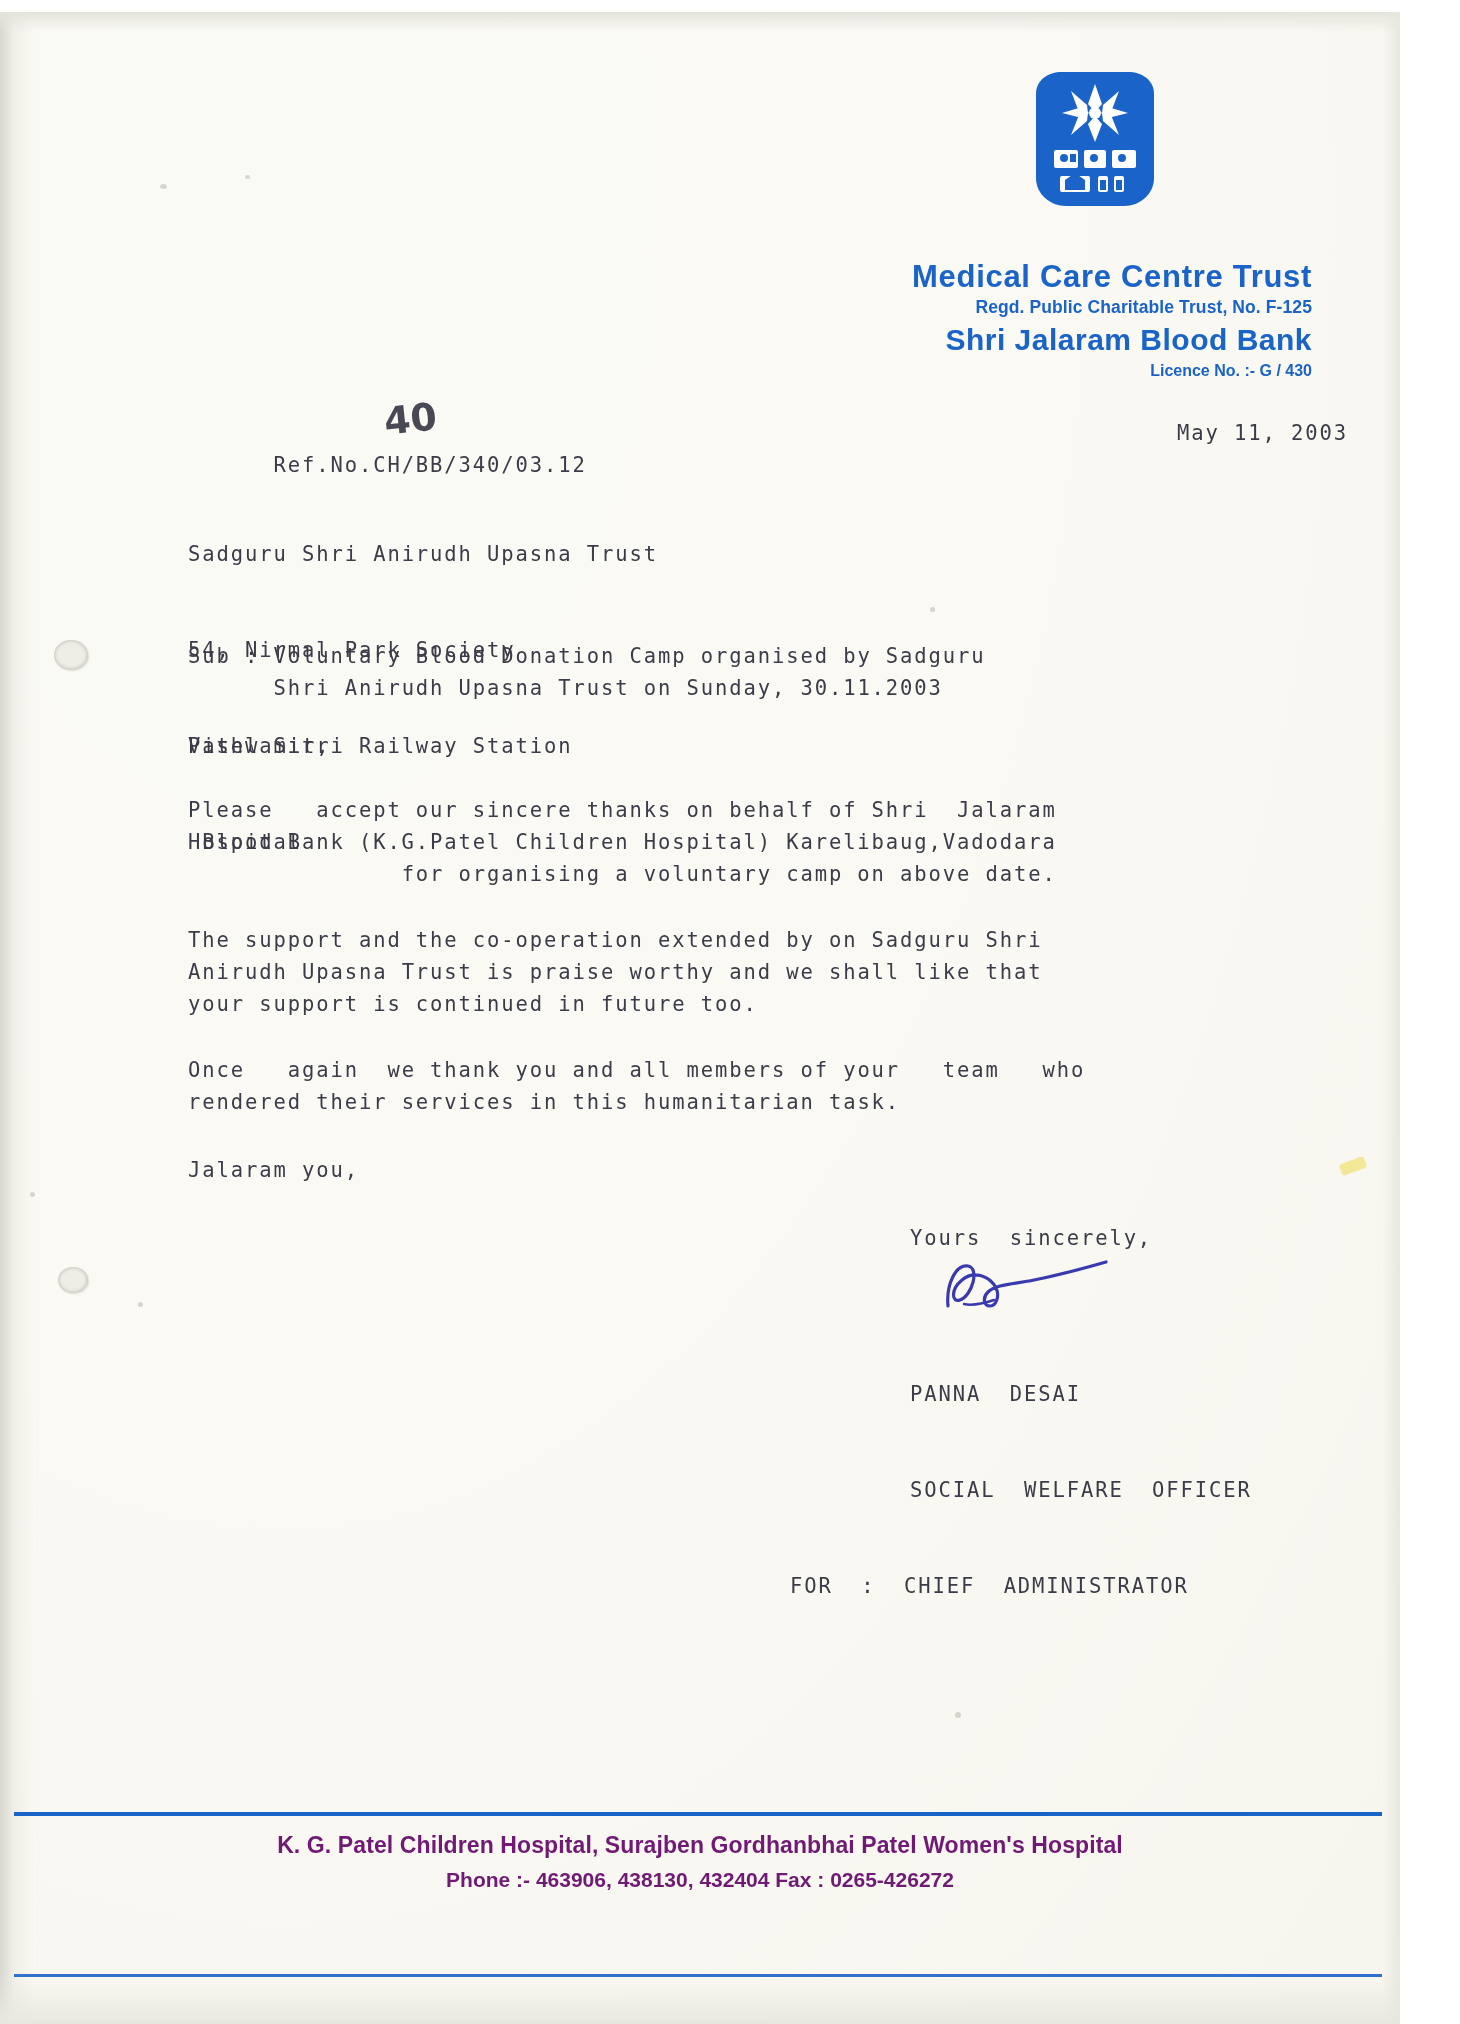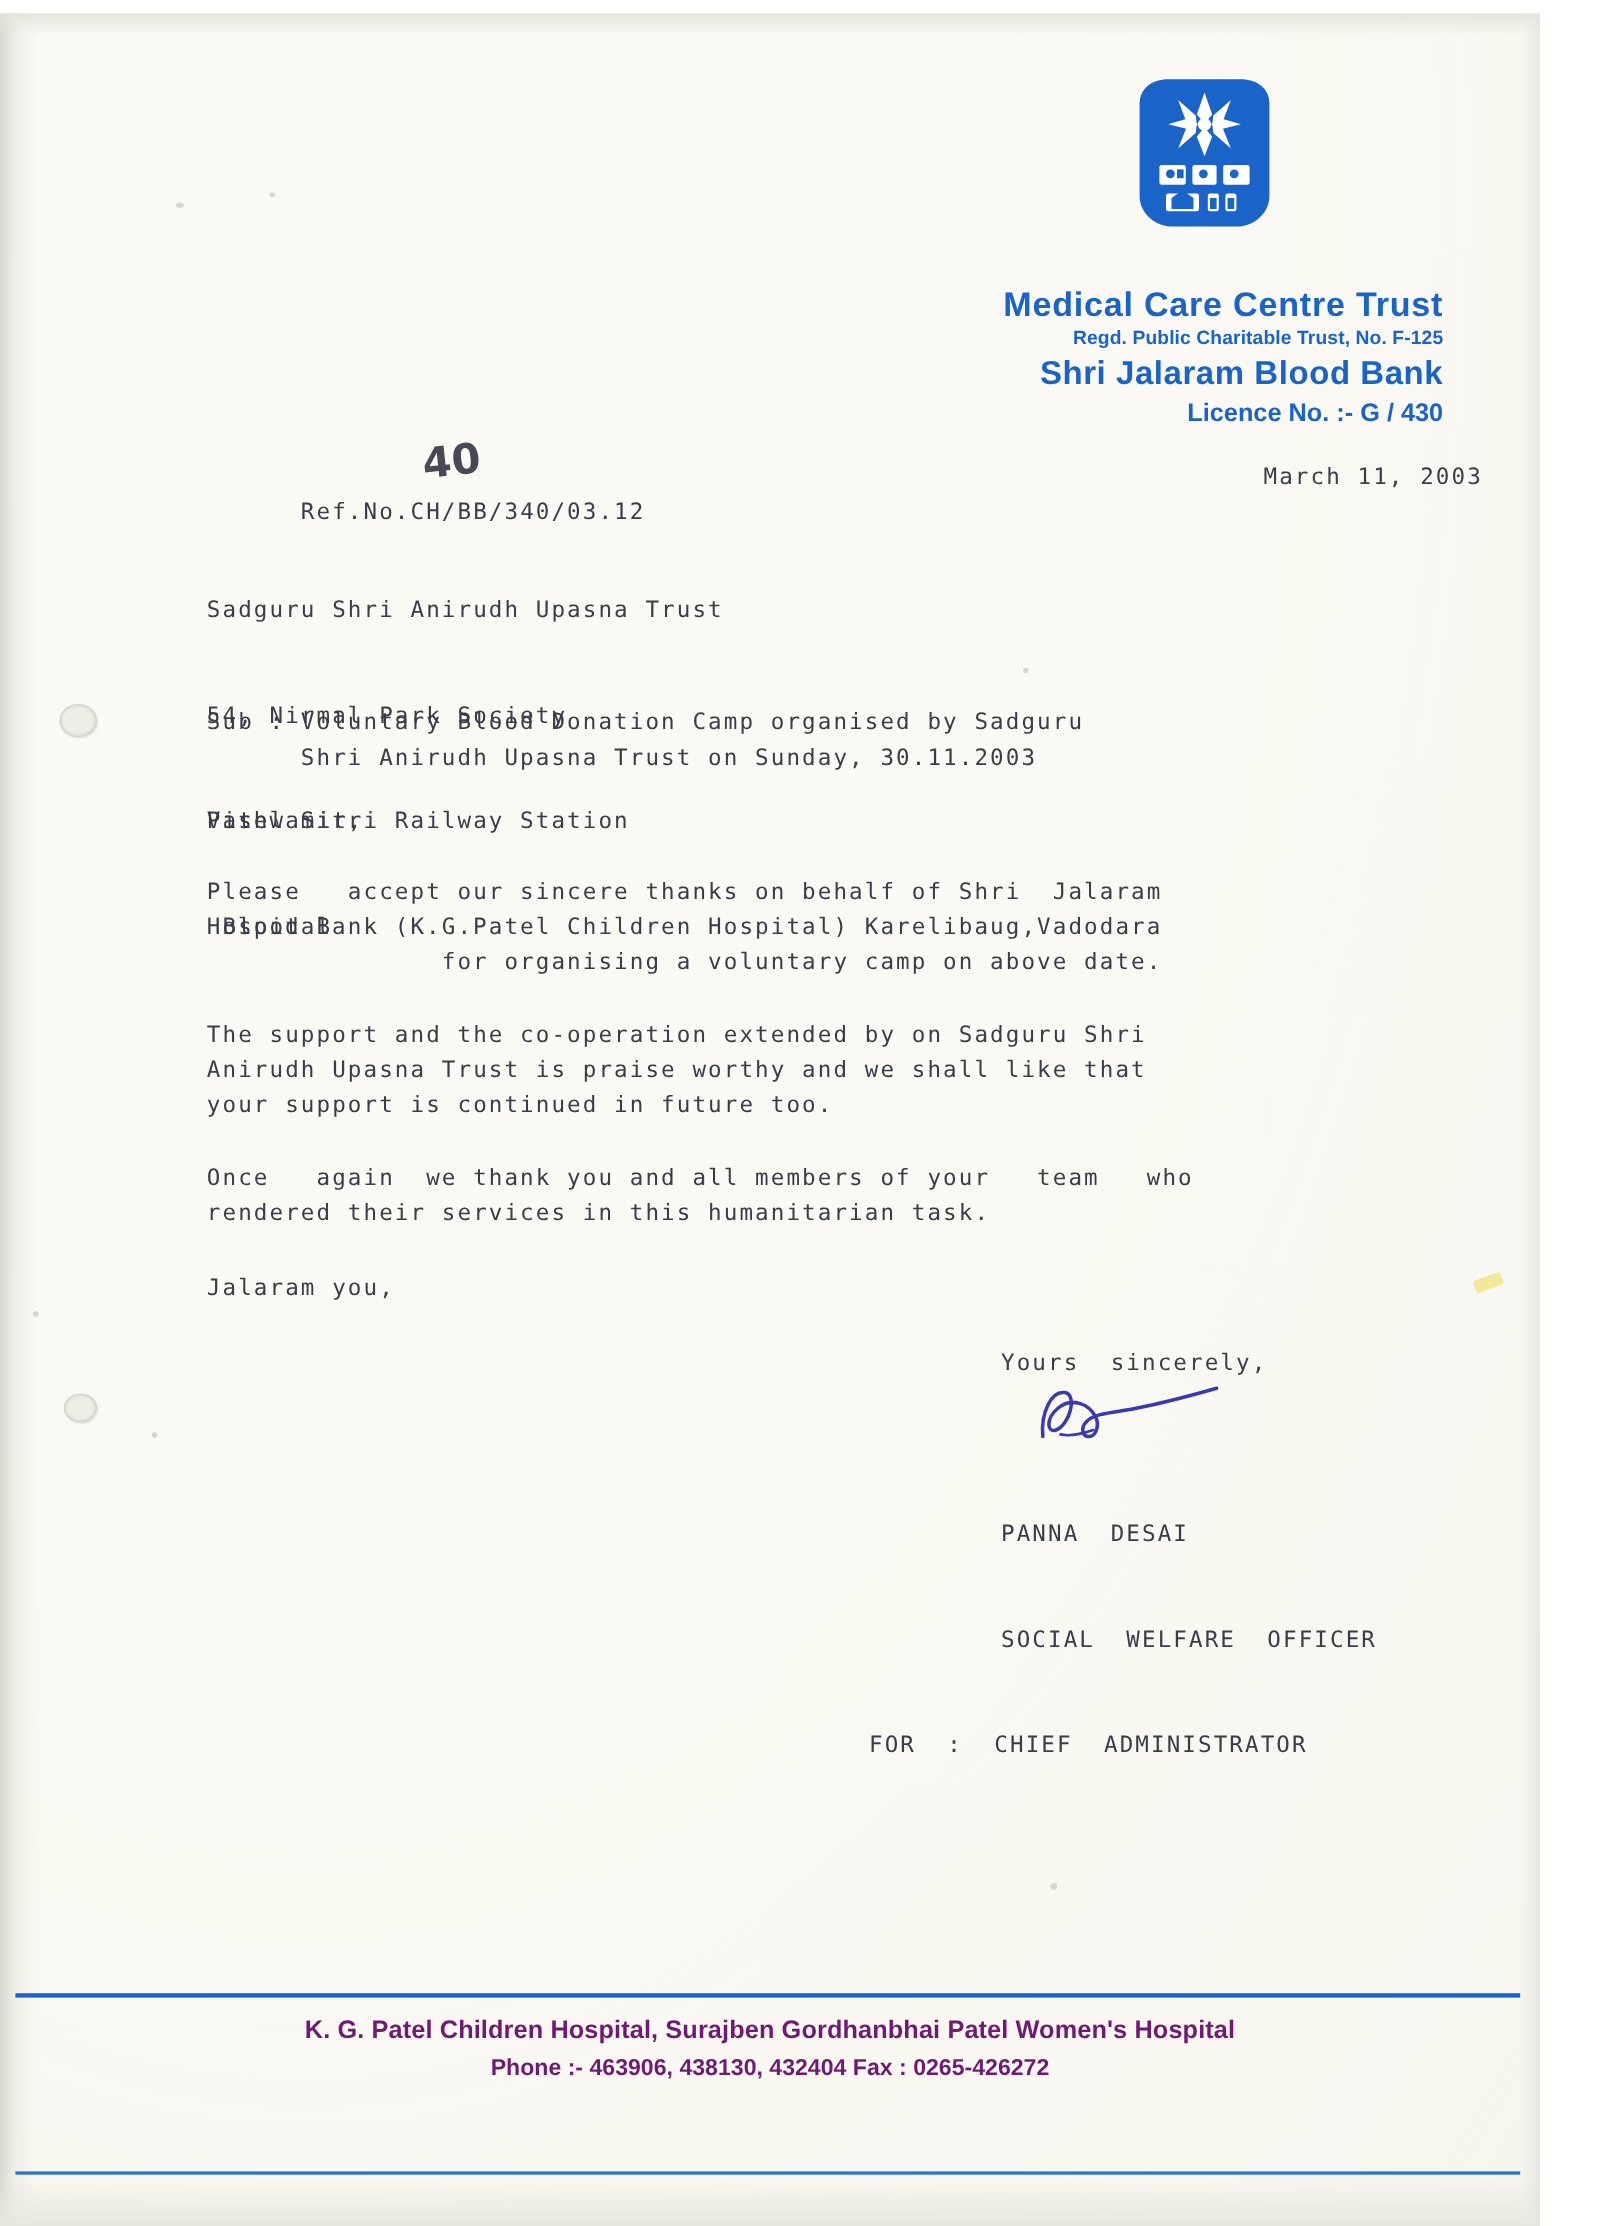--- a/index.html
+++ b/index.html
@@ -75,21 +75,21 @@
     white-space: nowrap;
   }
   .lh-line3 {
     font-size: 30px;
     font-weight: bold;
     letter-spacing: 0.5px;
     margin-top: 5px;
     white-space: nowrap;
   }
   .lh-line4 {
-    font-size: 23px;
+    font-size: 16px;
     font-weight: bold;
     margin-top: 5px;
     white-space: nowrap;
     text-align: right;
   }
 
   
   .typed {
     font-family: "DejaVu Sans Mono", "Liberation Mono", monospace;
     color: #3c3c48;
@@ -282,21 +282,21 @@
     <div class="lh-line2">Regd. Public Charitable Trust, No. F-125</div>
     <div class="lh-line3">Shri Jalaram Blood Bank</div>
     <div class="lh-line4">Licence No. :- G / 430</div>
   </div>
 
   <div class="ref-row">
     <div class="typed ref-no">
       <span>Ref.No.CH/BB/340/03.12</span>
       <span class="ref-overwrite">40</span>
     </div>
-    <div class="typed">March 11, 2003</div>
+    <div class="typed">May 11, 2003</div>
   </div>
 
   <div class="typed addr">
     <div>Sadguru Shri Anirudh Upasna Trust</div>
     <div>54, Nirmal Park Society</div>
     <div>Vishwamitri Railway Station</div>
     <div>Hospital</div>
   </div>
 
   <div class="typed subject">Sub : Voluntary Blood Donation Camp organised by Sadguru

